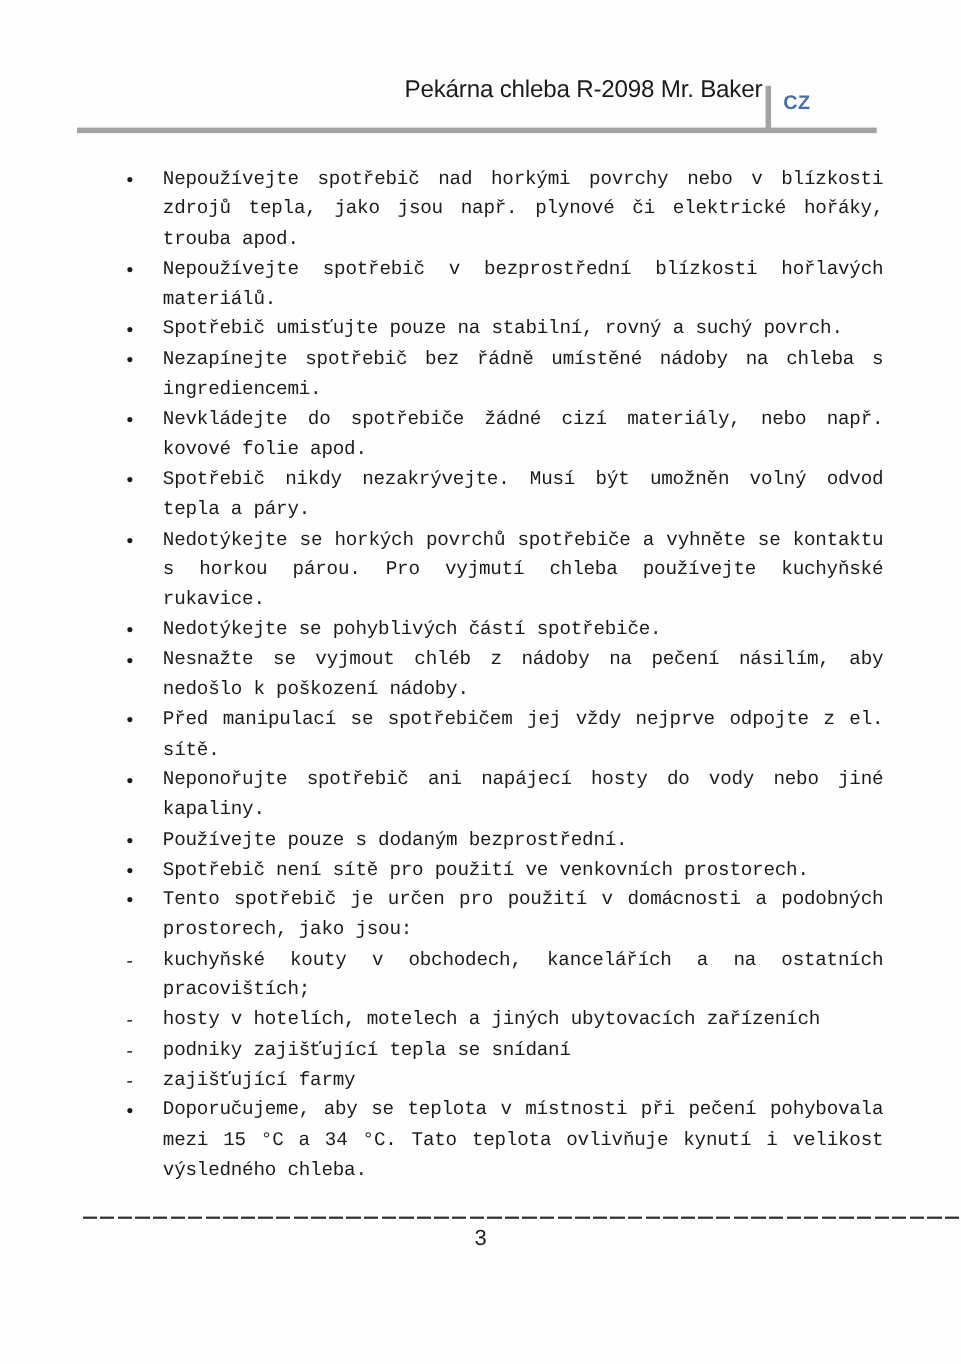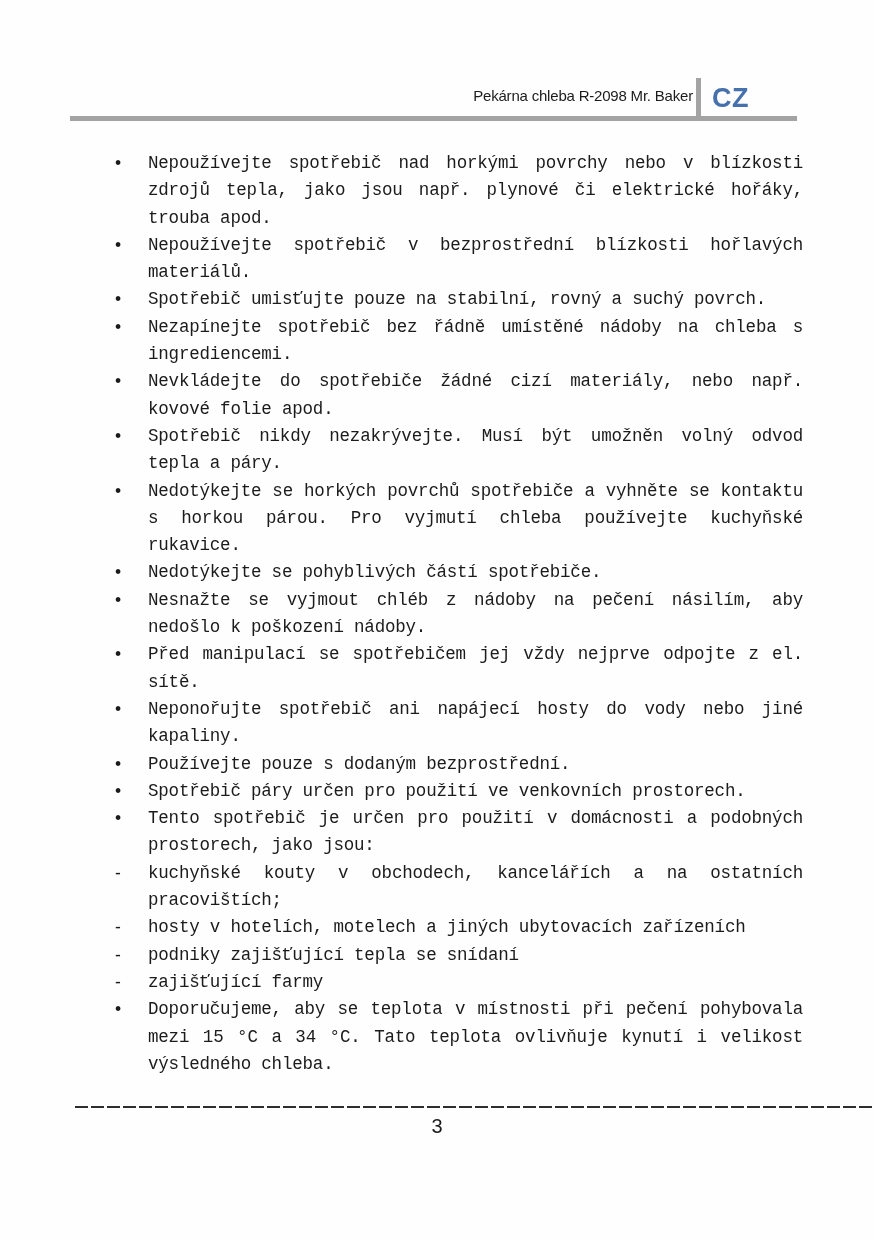--- a/index.html
+++ b/index.html
@@ -10,40 +10,40 @@
     margin: 0 auto;
     background: #fefefe;
     font-family: "Liberation Sans", sans-serif;
     color: #1b1b1b;
     overflow: hidden;
   }
 
   
   .header-title {
     position: absolute;
-    top: 83px;
+    top: 68px;
     right: 181px;
-    font-size: 15px;
+    font-size: 22px;
     line-height: 26px;
     letter-spacing: -0.2px;
     white-space: nowrap;
   }
   .header-divider {
     position: absolute;
     left: 696px;
     top: 78px;
     width: 5px;
     height: 43px;
     background: var(--rule-color, #a3a3a3);
   }
   .header-badge {
     position: absolute;
     left: 712px;
     top: 83px;
-    font-size: 27px;
+    font-size: 18px;
     font-weight: bold;
     color: var(--badge-color, #4671ad);
     letter-spacing: 0.5px;
   }
   .header-rule {
     position: absolute;
     left: 70px;
     top: 116px;
     width: 727px;
     height: 5px;
@@ -146,21 +146,21 @@
       <div class="list-item">
         <span class="marker">•</span>
         <span class="text">Neponořujte spotřebič ani napájecí hosty do vody nebo jiné kapaliny.</span>
       </div>
       <div class="list-item">
         <span class="marker">•</span>
         <span class="text">Používejte pouze s dodaným bezprostřední.</span>
       </div>
       <div class="list-item">
         <span class="marker">•</span>
-        <span class="text">Spotřebič páry určen pro použití ve venkovních prostorech.</span>
+        <span class="text">Spotřebič není sítě pro použití ve venkovních prostorech.</span>
       </div>
       <div class="list-item">
         <span class="marker">•</span>
         <span class="text">Tento spotřebič je určen pro použití v domácnosti a podobných prostorech, jako jsou:</span>
       </div>
       <div class="list-item">
         <span class="marker">-</span>
         <span class="text">kuchyňské kouty v obchodech, kancelářích a na ostatních pracovištích;</span>
       </div>
       <div class="list-item">

